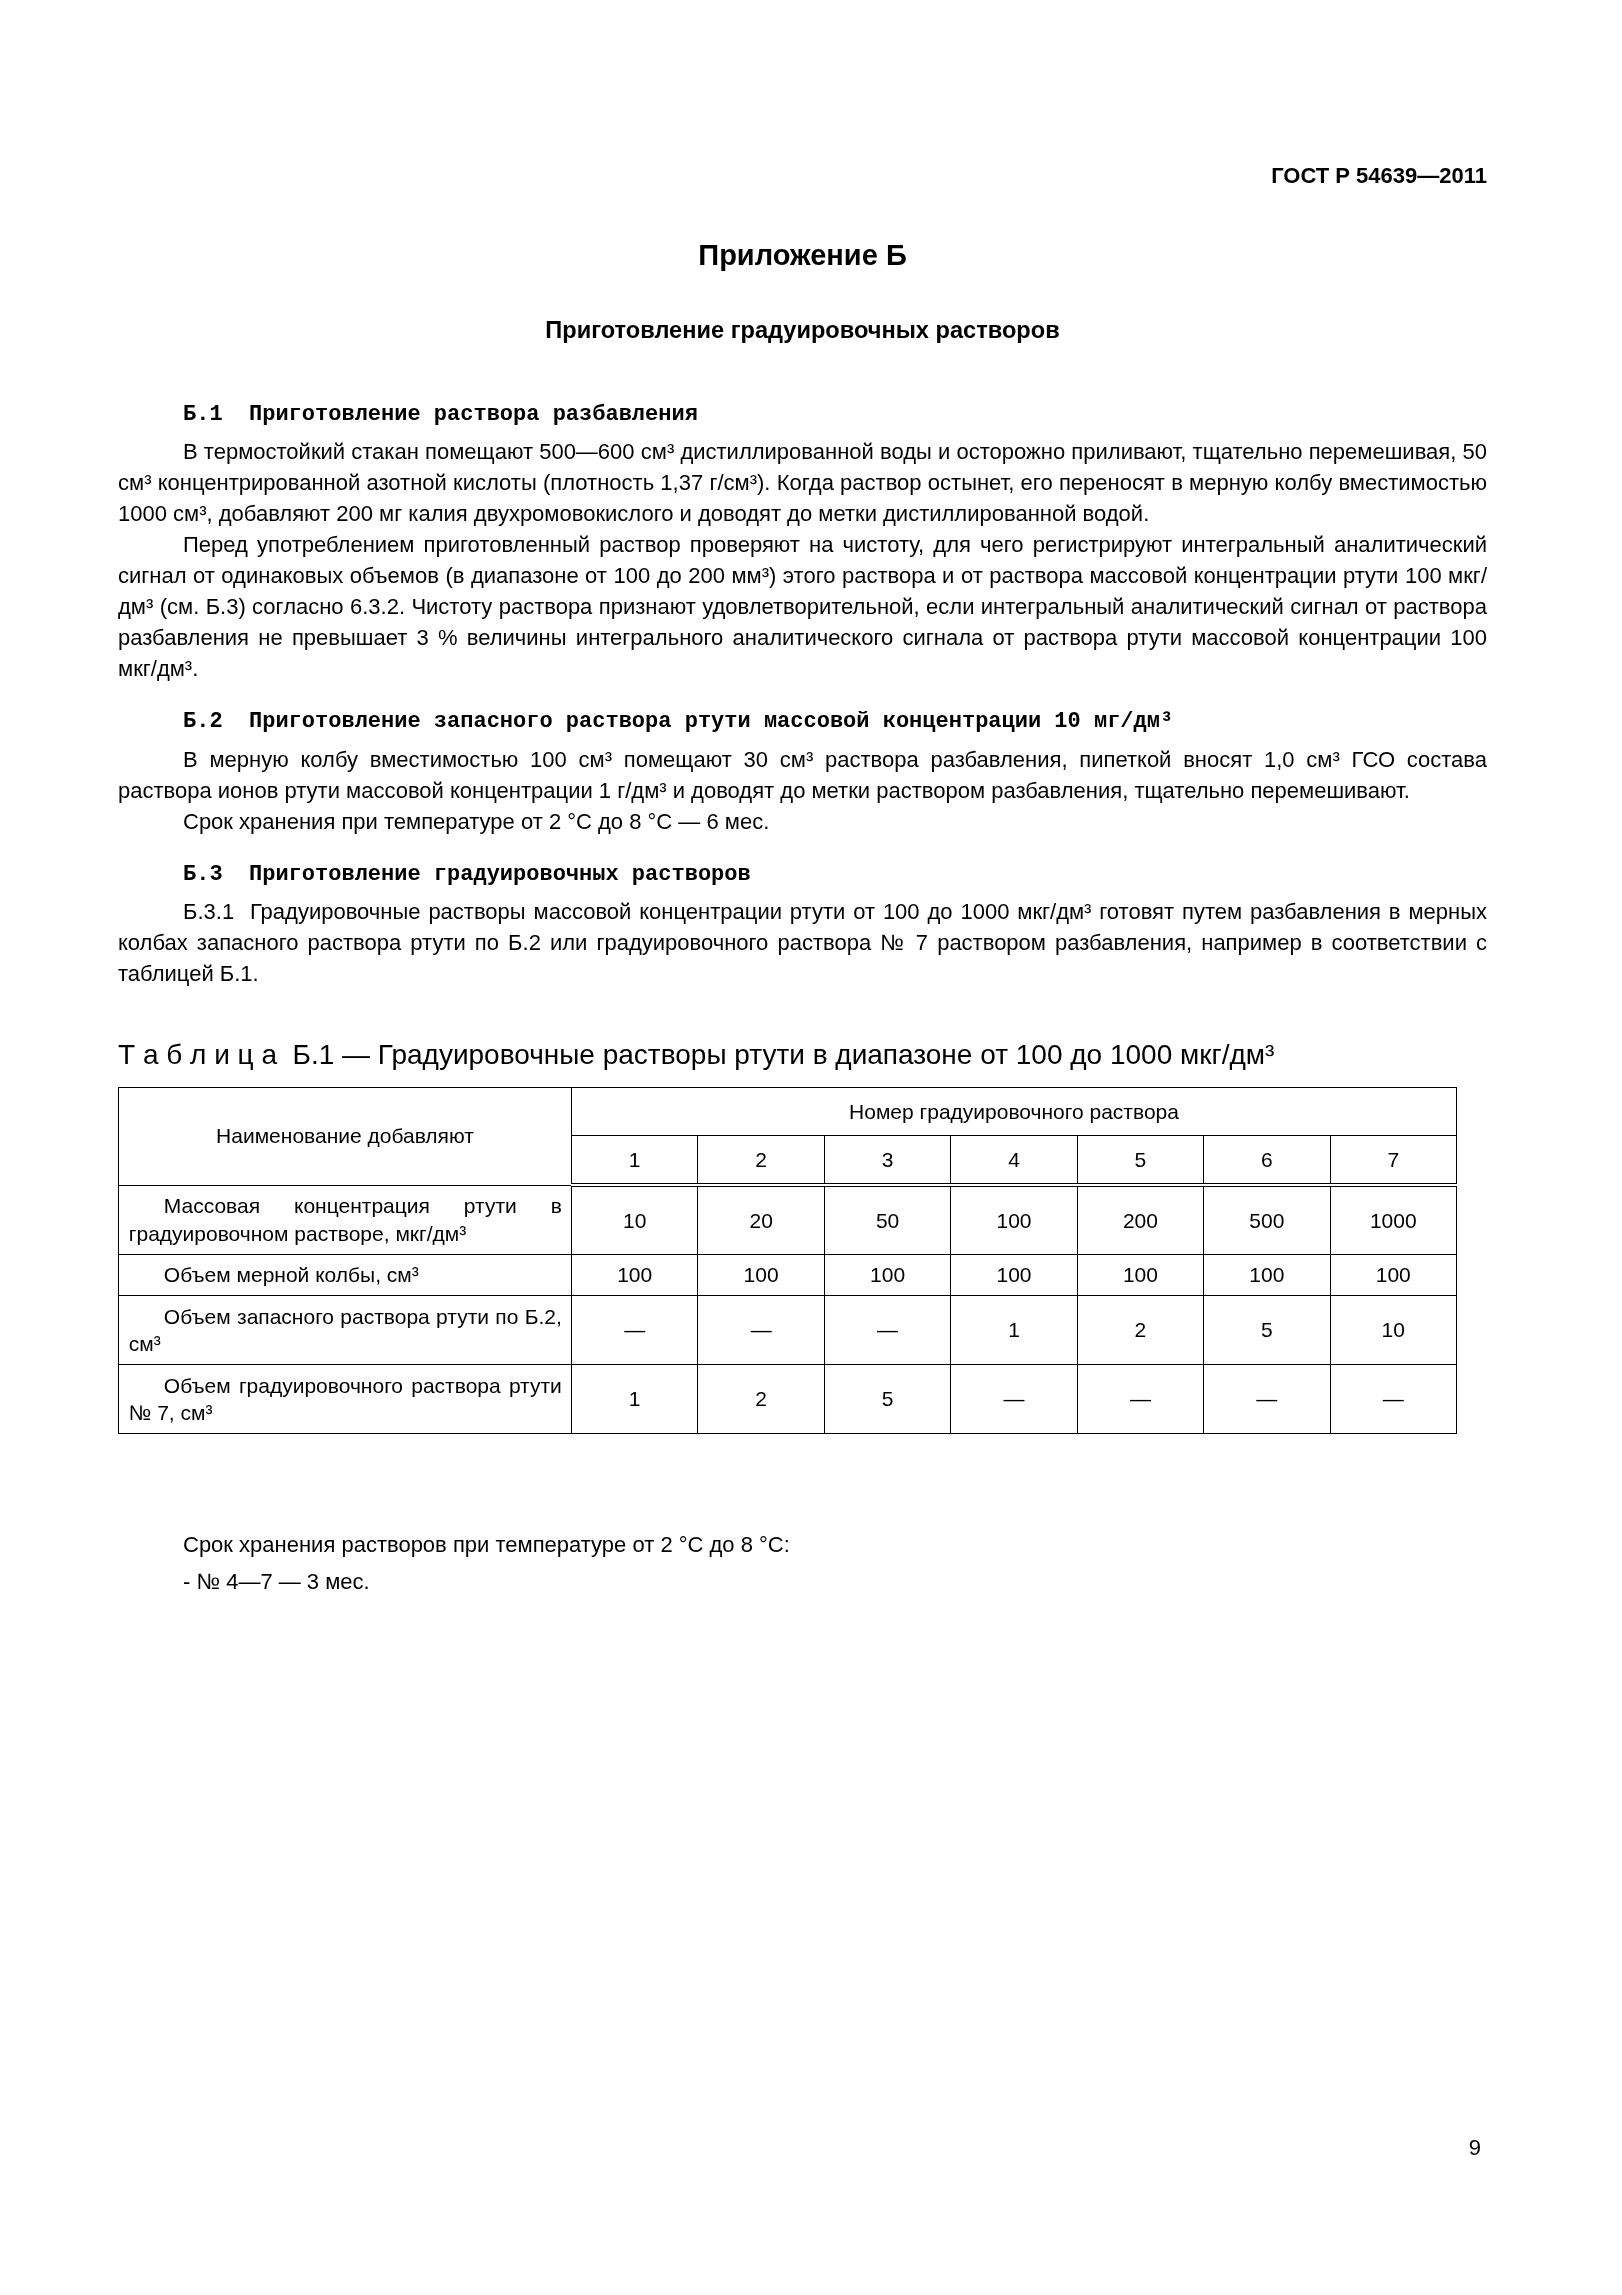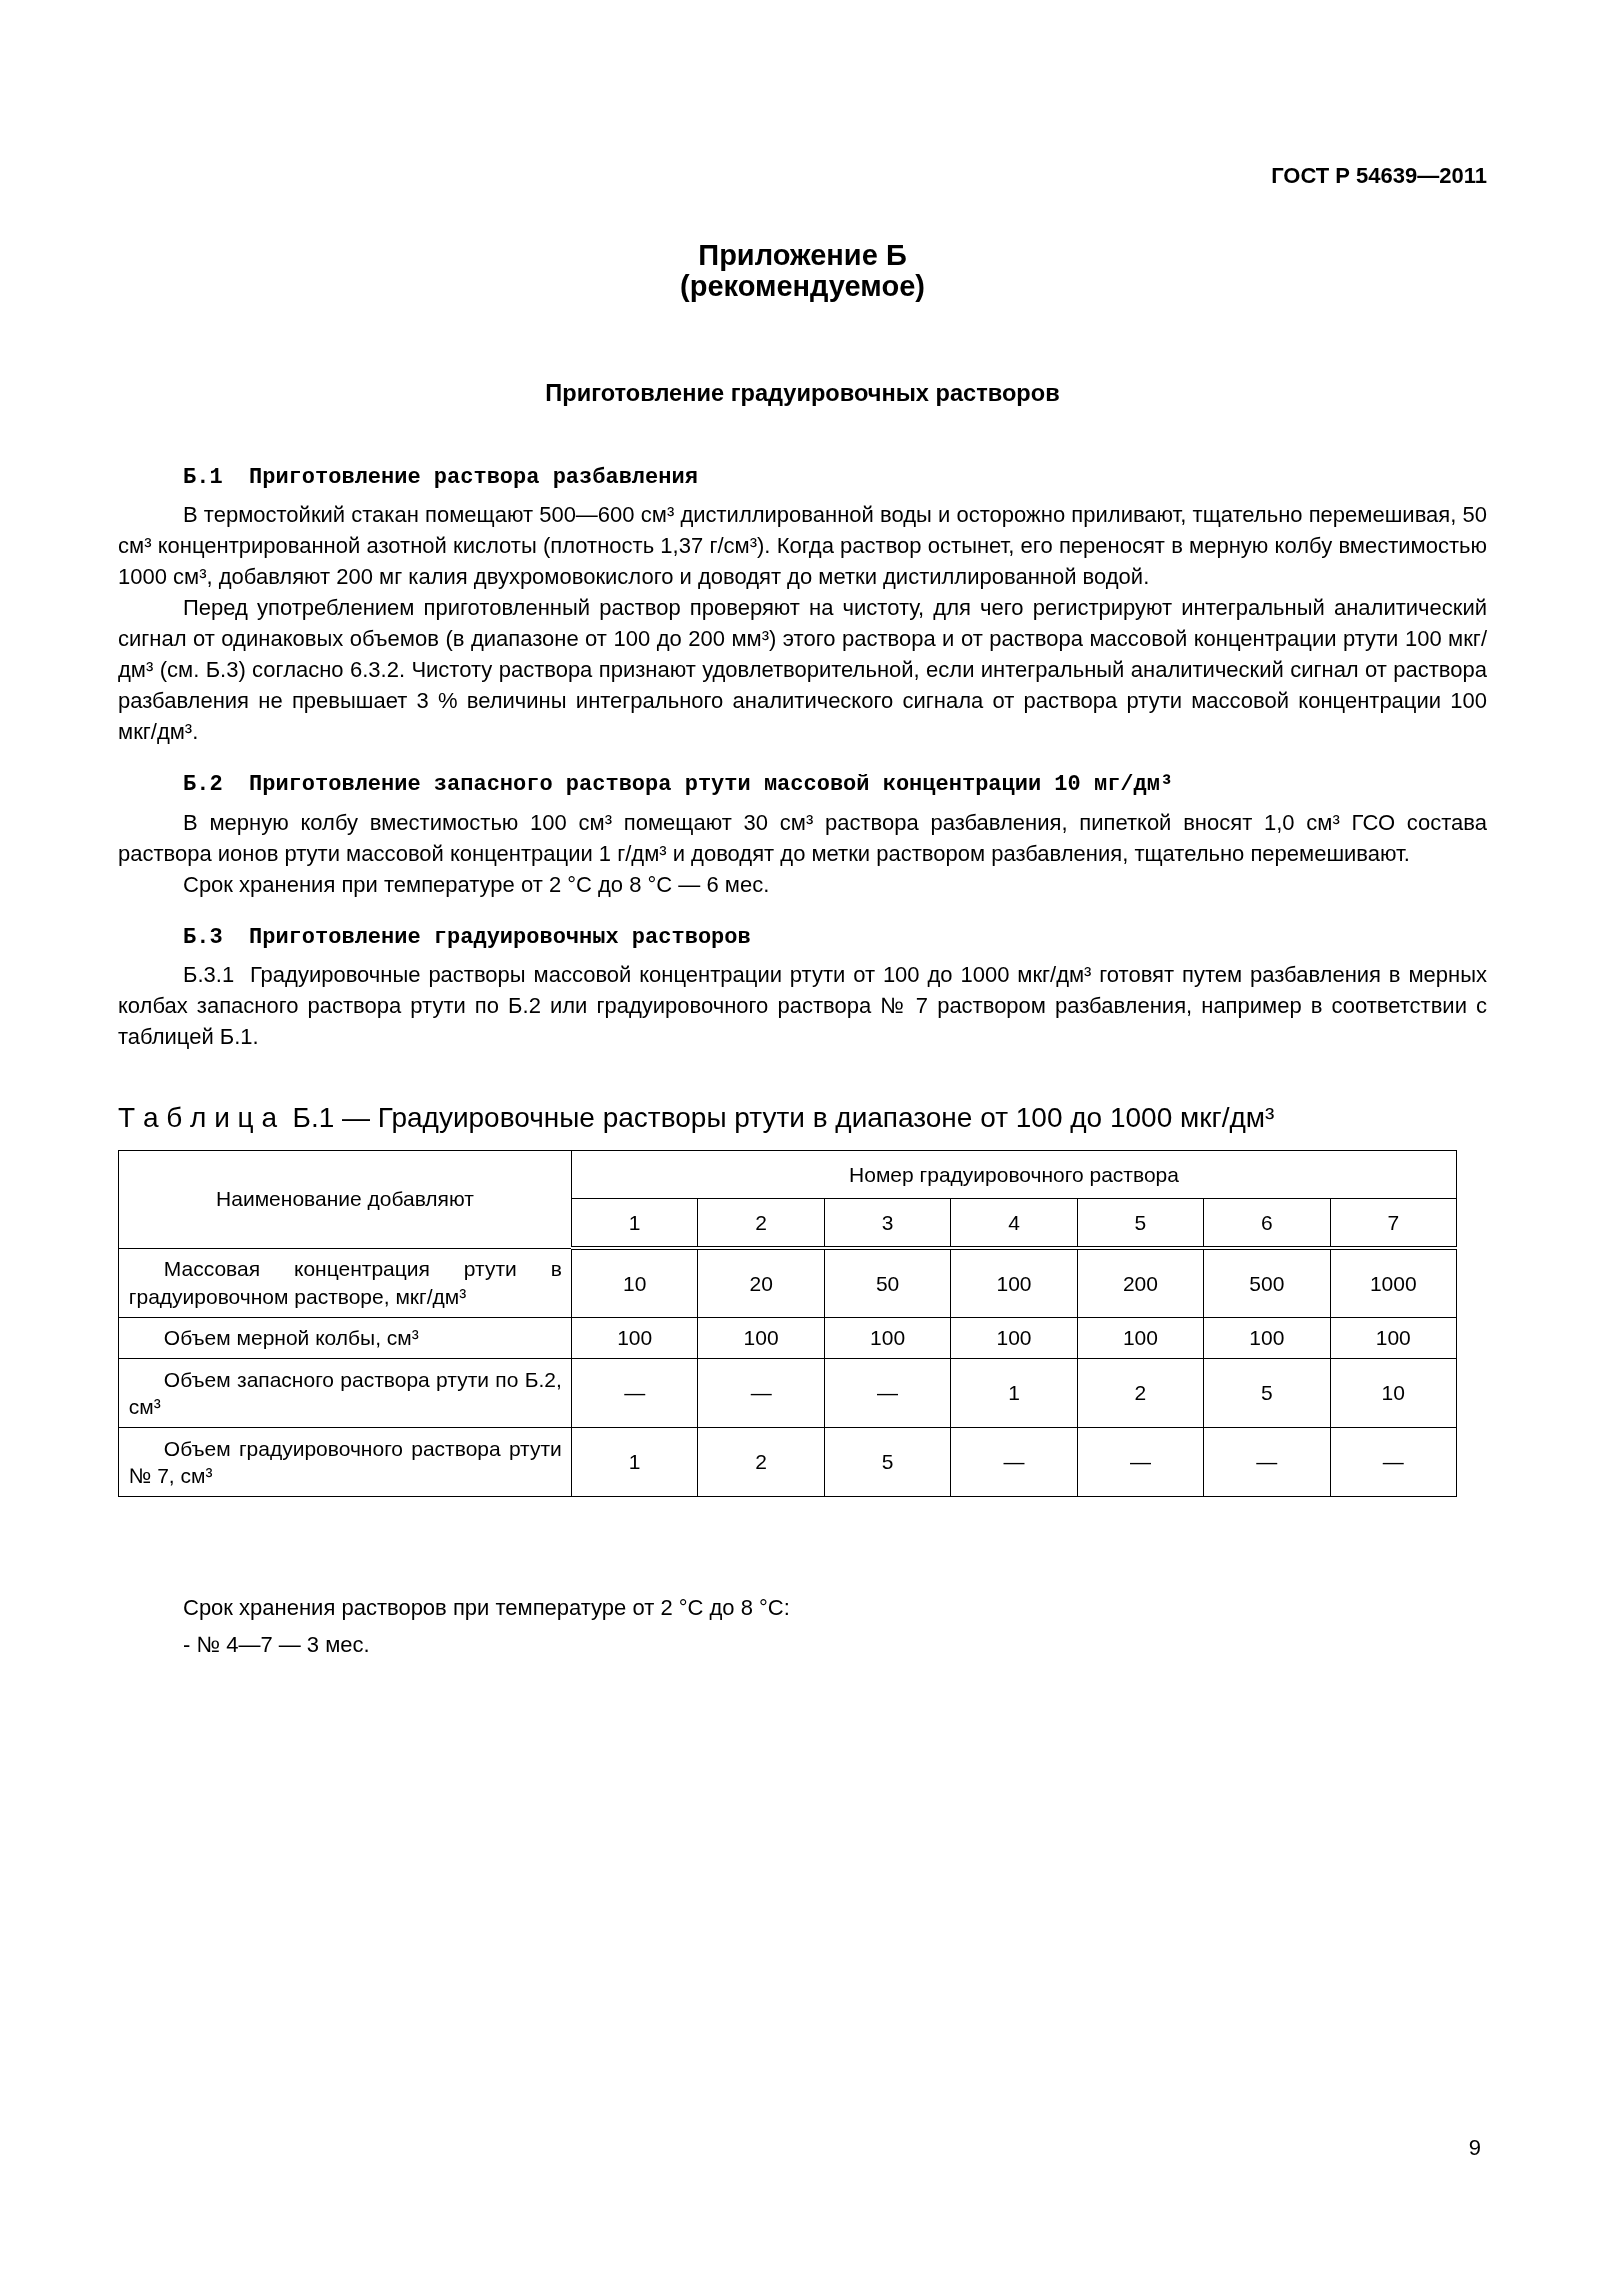--- a/index.html
+++ b/index.html
@@ -27,21 +27,21 @@
     line-height: 27.5px;
   }
   .annex {
     margin-top: 50px;
     text-align: center;
     font-weight: bold;
     font-size: 29px;
     line-height: 31px;
   }
   .main-title {
-    margin-top: 76px;
+    margin-top: 44px;
     text-align: center;
     font-weight: bold;
     font-size: 23.6px;
     line-height: 30px;
   }
   .section-heading {
     margin-top: 22px;
     margin-bottom: 6.5px;
     font-weight: bold;
     font-size: 22px;
@@ -120,21 +120,20 @@
 </style>
 </head>
 <body>
 
 <div class="page">
 
   <div class="doc-number">ГОСТ Р 54639—2011</div>
 
   <div class="annex">
     <div>Приложение Б</div>
-    <div>(рекомендуемое)</div>
   </div>
 
   <div class="main-title">Приготовление градуировочных растворов</div>
 
   <div class="section-heading first">Б.1&nbsp; Приготовление раствора разбавления</div>
   <p class="para">В термостойкий стакан помещают 500—600 см³ дистиллированной воды и осторожно приливают, тщательно перемешивая, 50 см³ концентрированной азотной кислоты (плотность 1,37 г/см³). Когда раствор остынет, его переносят в мерную колбу вместимостью 1000 см³, добавляют 200 мг калия двухромовокислого и доводят до метки дистиллированной водой.</p>
   <p class="para">Перед употреблением приготовленный раствор проверяют на чистоту, для чего регистрируют интегральный аналитический сигнал от одинаковых объемов (в диапазоне от 100 до 200 мм³) этого раствора и от раствора массовой концентрации ртути 100 мкг/дм³ (см. Б.3) согласно 6.3.2. Чистоту раствора признают удовлетворительной, если интегральный аналитический сигнал от раствора разбавления не превышает 3 % величины интегрального аналитического сигнала от раствора ртути массовой концентрации 100 мкг/дм³.</p>
 
   <div class="section-heading">Б.2&nbsp; Приготовление запасного раствора ртути массовой концентрации 10 мг/дм³</div>
   <p class="para">В мерную колбу вместимостью 100 см³ помещают 30 см³ раствора разбавления, пипеткой вносят 1,0 см³ ГСО состава раствора ионов ртути массовой концентрации 1 г/дм³ и доводят до метки раствором разбавления, тщательно перемешивают.</p>

